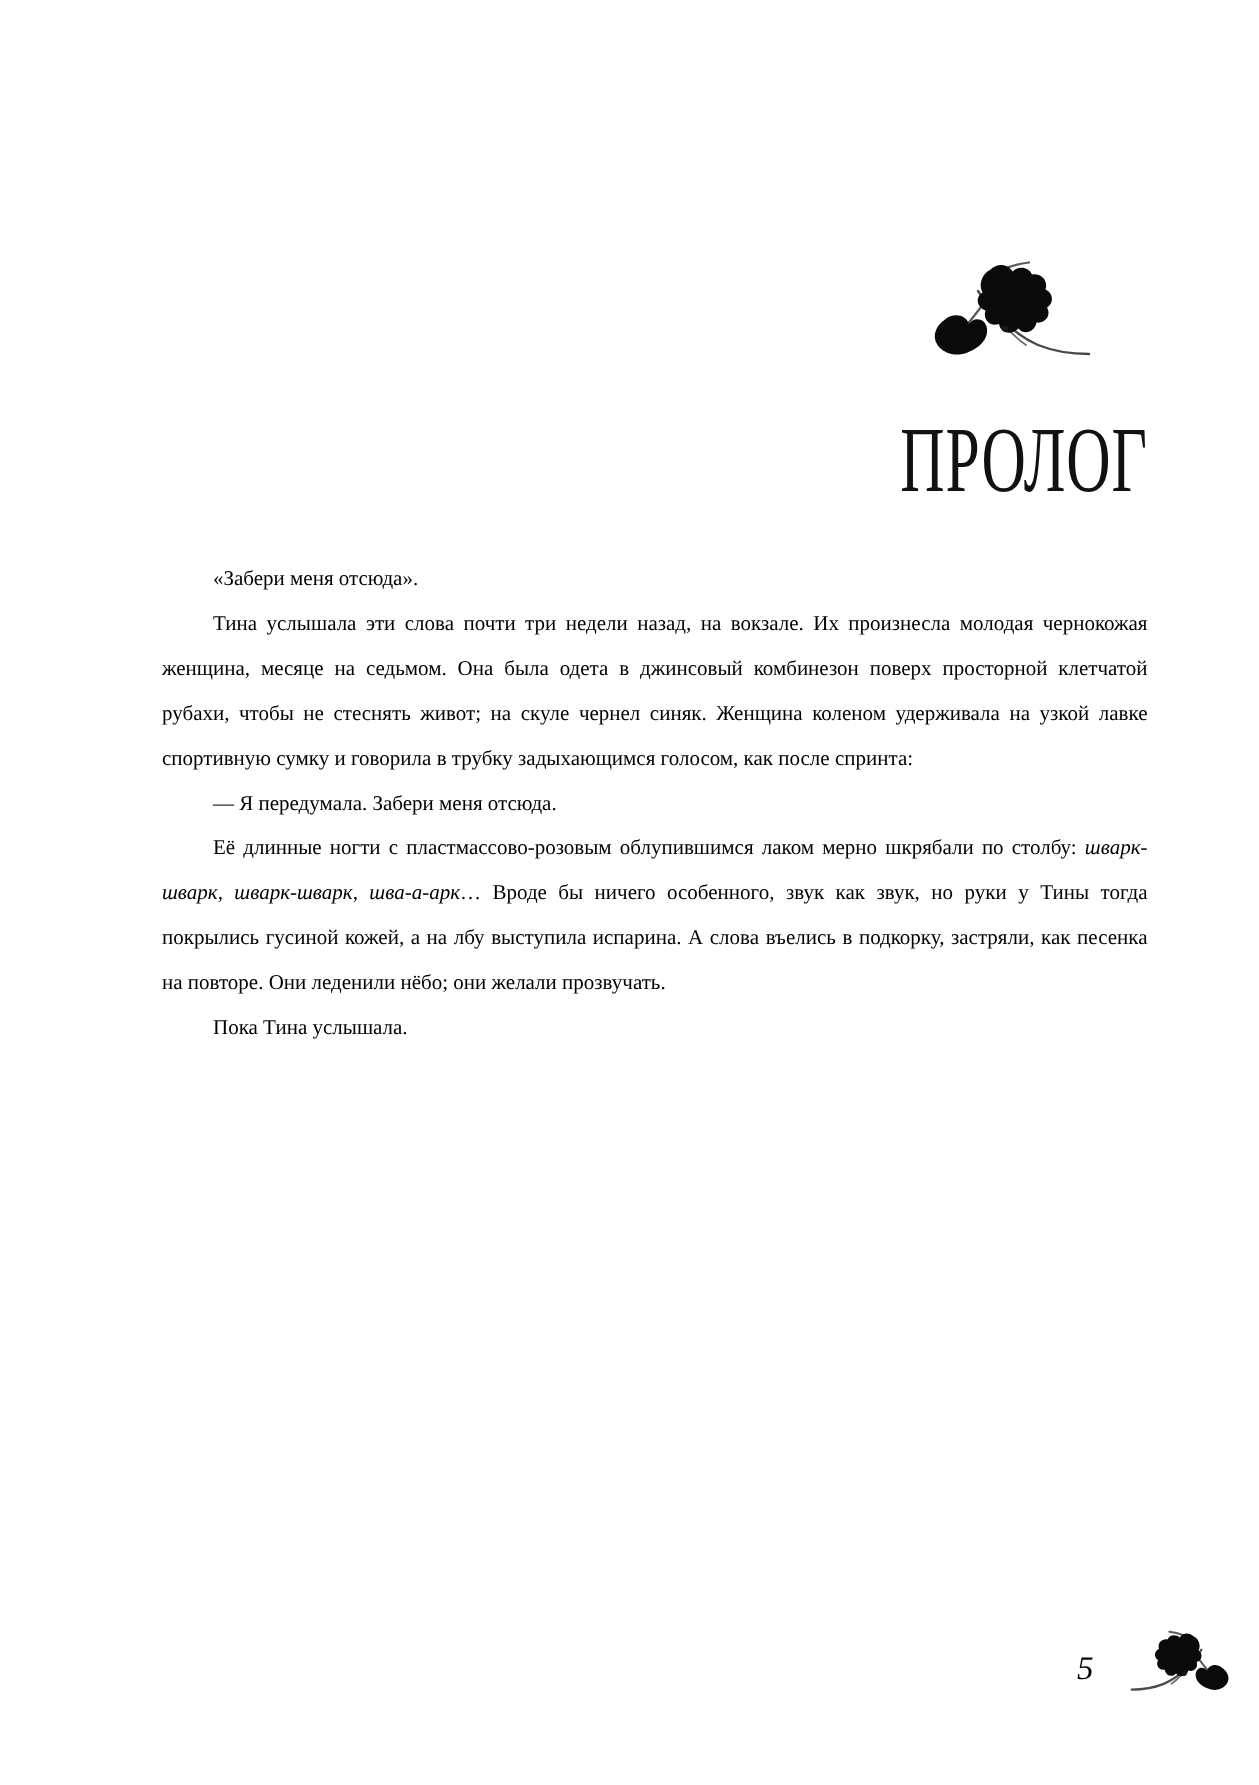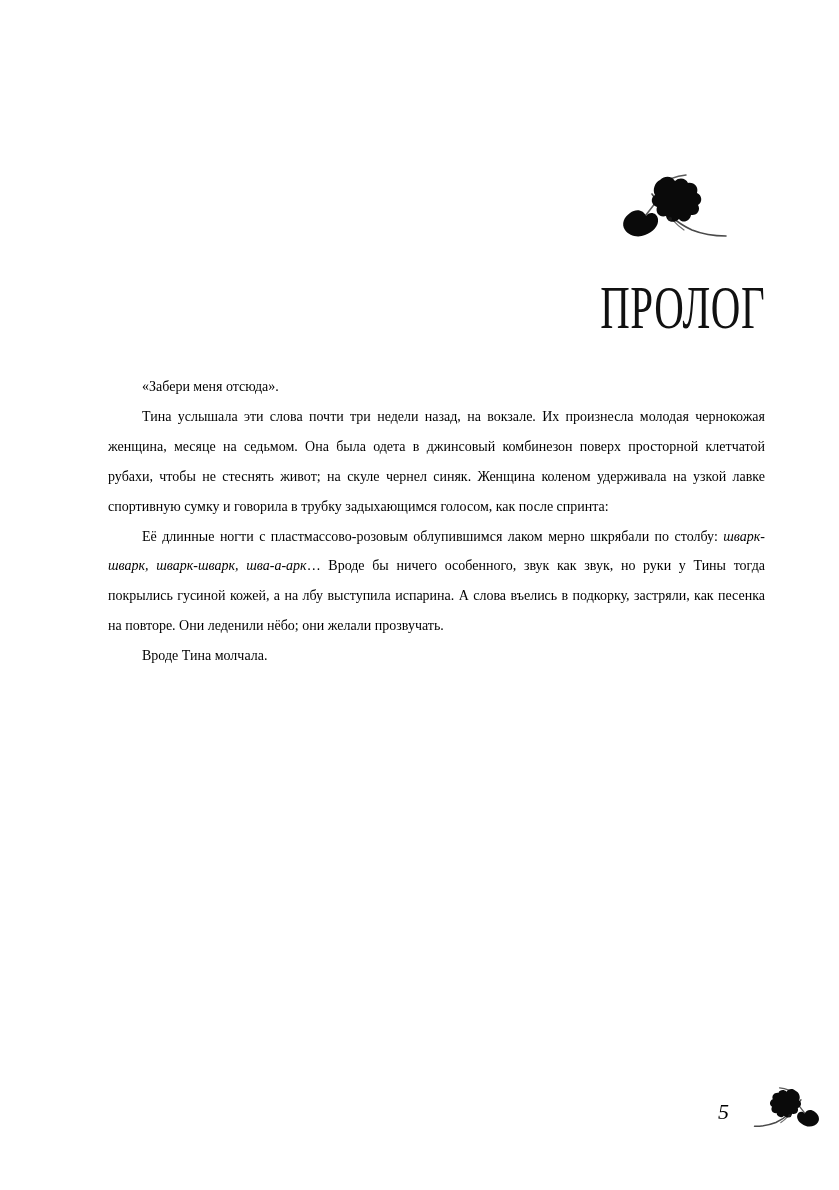--- a/index.html
+++ b/index.html
@@ -117,24 +117,25 @@
   </div>
 
   <div class="chapter-heading">ПРОЛОГ</div>
 
   <div class="text-block">
 
     <p class="para">«Забери меня отсюда».</p>
 
     <p class="para">Тина услышала эти слова почти три недели назад, на вокзале. Их произнесла молодая чернокожая женщина, месяце на седьмом. Она была одета в джинсовый комбинезон поверх просторной клетчатой рубахи, чтобы не стеснять живот; на скуле чернел синяк. Женщина коленом удерживала на узкой лавке спортивную сумку и говорила в трубку задыхающимся голосом, как после спринта:</p>
 
+    <p class="para last-line-natural">— Я передумала. Забери меня отсюда.</p>
 
     <p class="para"><span>Её длинные ногти с пластмассово-розовым облупившимся лаком мерно шкрябали по столбу: </span><i>шварк-шварк, шварк-шварк, шва-а-арк</i><span>… Вроде бы ничего особенного, звук как звук, но руки у Тины тогда покрылись гусиной кожей, а на лбу выступила испарина. А слова въелись в подкорку, застряли, как песенка на повторе. Они леденили нёбо; они желали прозвучать.</span></p>
 
-    <p class="para last-line-natural">Вроде Тина молчала.</p>
+    <p class="para last-line-natural">Пока Тина услышала.</p>
 
   </div>
 
   <div class="page-number">5</div>
 
   <div class="ornament-bottom">
     <svg viewBox="0 0 118 92" width="74" height="58" preserveAspectRatio="none" xmlns="http://www.w3.org/2000/svg" aria-hidden="true">
       <g>
         <path d="M40 22 C 48 34, 62 50, 80 58 C 90 62, 100 64, 114 64" fill="none" stroke="#4a4a4a" stroke-width="2.4" stroke-linecap="round"></path>
         <path d="M46 14 C 54 8, 64 4, 74 3" fill="none" stroke="#5a5a5a" stroke-width="2.2" stroke-linecap="round"></path>

